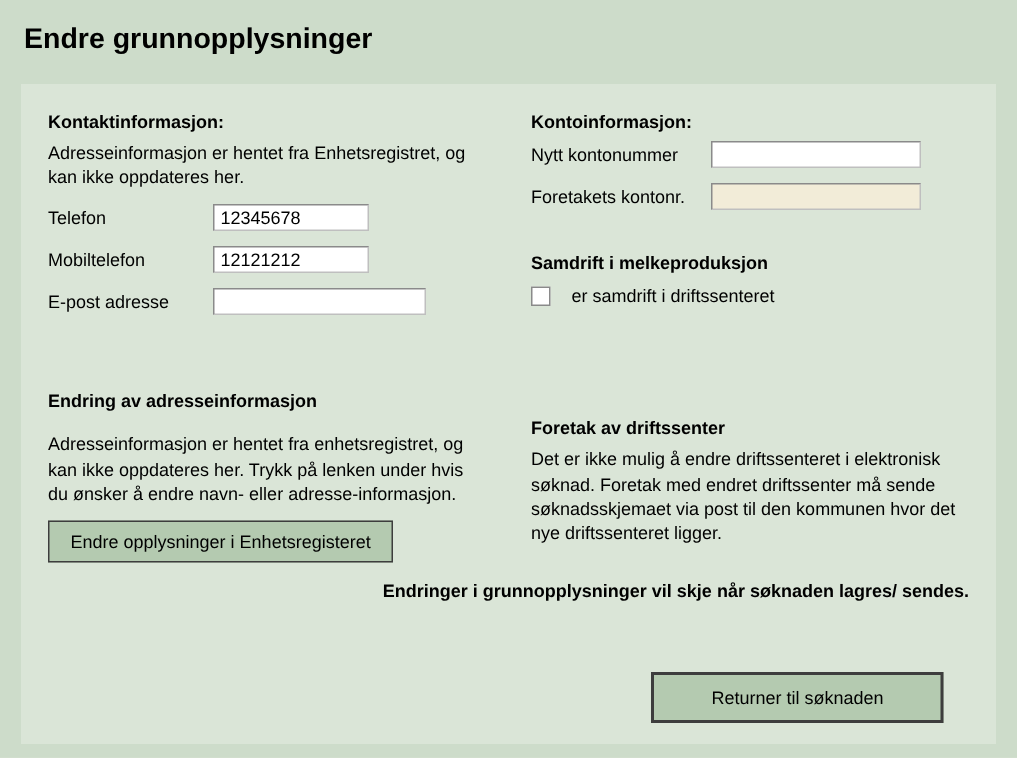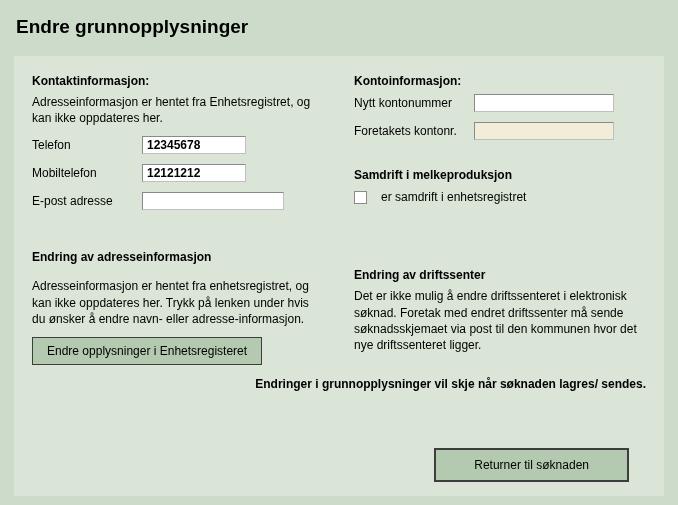--- a/index.html
+++ b/index.html
@@ -57,21 +57,21 @@
     width: 120px;
   }
   .field-input {
     height: 18px;
     background: #ffffff;
     border: 1px solid #bfbfbf;
     border-top-color: #8a8a8a;
     border-left-color: #8a8a8a;
     font-family: Arial, sans-serif;
     font-size: 12px;
-    font-weight: bold;
+    font-weight: normal;
     padding: 1px 4px;
     outline: none;
   }
   .w100 { width: 104px; }
   .w140 { width: 140px; }
   .w150 { width: 142px; }
   .readonly {
     background: #f2ecd8;
   }
   .subhead {
@@ -157,33 +157,33 @@
           <input class="field-input w140" value="" style="">
         </div>
         <div class="field-row">
           <div class="field-label-wide">Foretakets kontonr.</div>
           <input class="field-input readonly w140" readonly="" value="" style="">
         </div>
 
         <div class="subhead">Samdrift i melkeproduksjon</div>
         <div class="checkrow">
           <span class="checkbox"></span>
-          <span>er samdrift i enhetsregistret</span>
+          <span>er samdrift i driftssenteret</span>
         </div>
       </div>
     </div>
 
-    <div class="columns" style="margin-top:30px;justify-content:flex-end;">
+    <div class="columns" style="margin-top:40px;justify-content:flex-end;">
       <div class="col">
         <div class="sect-header">Endring av adresseinformasjon</div>
         <div class="helptext spacer-top-sm">Adresseinformasjon er hentet fra enhetsregistret, og kan ikke oppdateres her. Trykk på lenken under hvis du ønsker å endre navn- eller adresse-informasjon.</div>
         <button type="button" class="btn-medium">Endre opplysninger i Enhetsregisteret</button>
       </div>
       <div class="col">
-        <div class="sect-header" style="margin-top:18px;">Endring av driftssenter</div>
+        <div class="sect-header" style="margin-top:18px;">Foretak av driftssenter</div>
         <div class="helptext">Det er ikke mulig å endre driftssenteret i elektronisk søknad. Foretak med endret driftssenter må sende søknadsskjemaet via post til den kommunen hvor det nye driftssenteret ligger.</div>
       </div>
     </div>
 
     <div class="notice">Endringer i grunnopplysninger vil skje når søknaden lagres/ sendes.</div>
 
     <div class="bottom-bar">
       <button type="button" class="btn-return">Returner til søknaden</button>
     </div>
 

